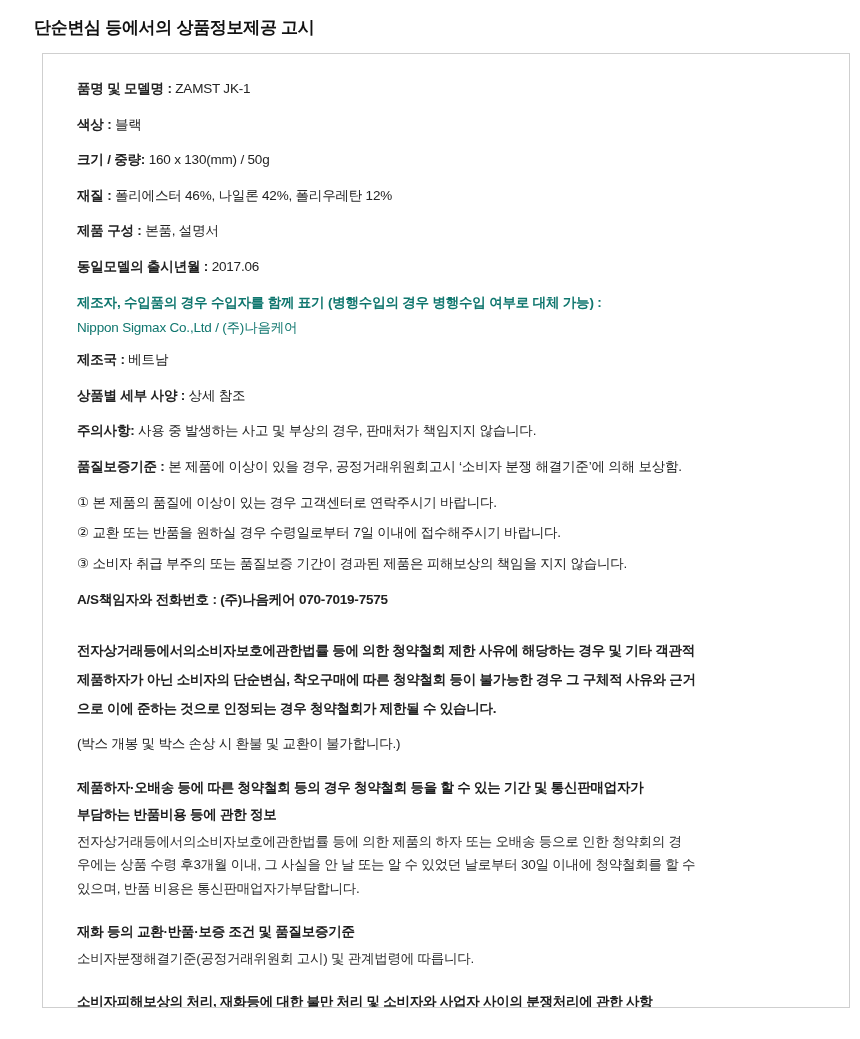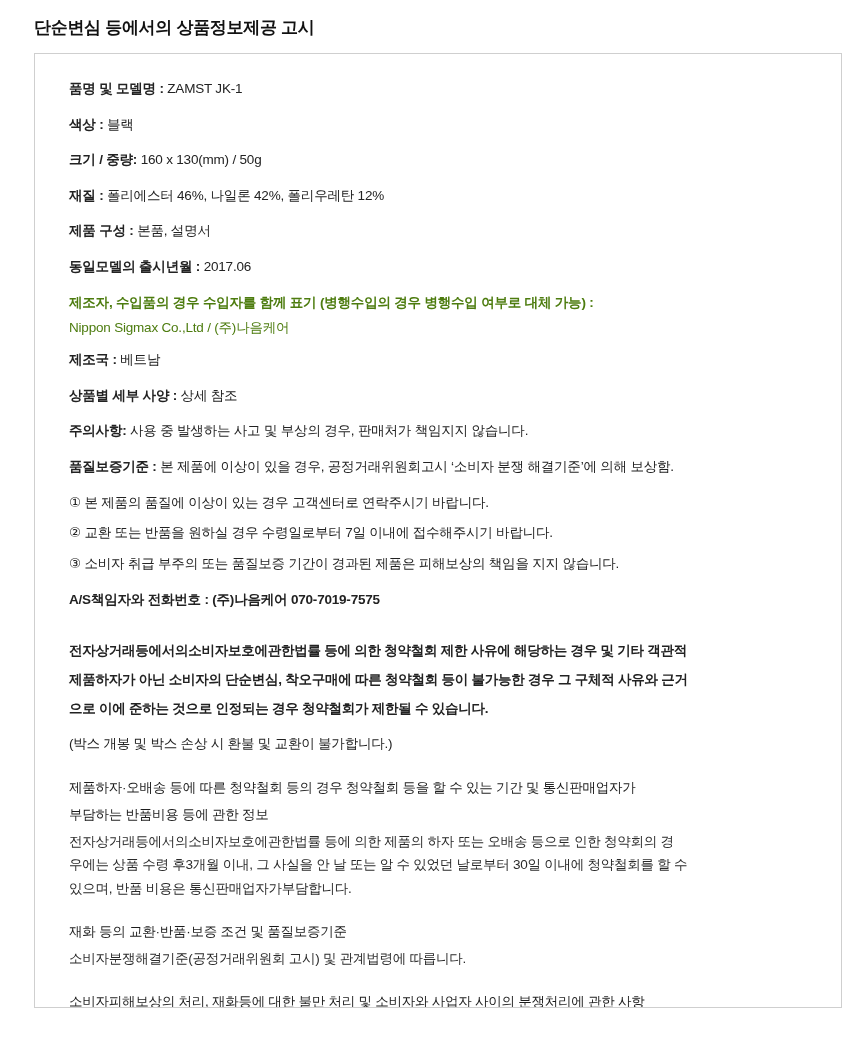--- a/index.html
+++ b/index.html
@@ -24,37 +24,37 @@
     position: absolute;
     left: 34px;
     top: 16px;
     font-size: 17px;
     font-weight: bold;
     letter-spacing: -0.3px;
     color: #111111;
   }
   .info-box {
     position: absolute;
-    left: 34px;
+    left: 42px;
     top: 53px;
     width: 808px;
     height: 955px;
     border: 1px solid #cfcfcf;
     background: #ffffff;
     box-sizing: border-box;
     overflow: hidden;
   }
   .box-inner {
     padding: 24px 30px 10px 34px;
   }
   .line {
     font-size: 13.5px;
     line-height: 1.62;
     letter-spacing: -0.2px;
-    color: #4d7c0f;
+    color: #0f766e;
     margin: 0 0 10px 0;
     white-space: pre-wrap;
   }
   .line.tight {
     margin-bottom: 4px;
   }
   .line.b {
     font-weight: bold;
   }
   .spec {
@@ -85,21 +85,21 @@
     line-height: 1.72;
     letter-spacing: -0.25px;
     margin: 0 0 6px 0;
     color: #222222;
   }
   .para.b {
     font-weight: bold;
   }
   .sect-head {
     font-size: 13.5px;
-    font-weight: normal;
+    font-weight: bold;
     line-height: 1.72;
     letter-spacing: -0.25px;
     margin: 0 0 4px 0;
     color: #1c1c1c;
   }
   .sect-body {
     font-size: 13.5px;
     line-height: 1.72;
     letter-spacing: -0.25px;
     margin: 0;

